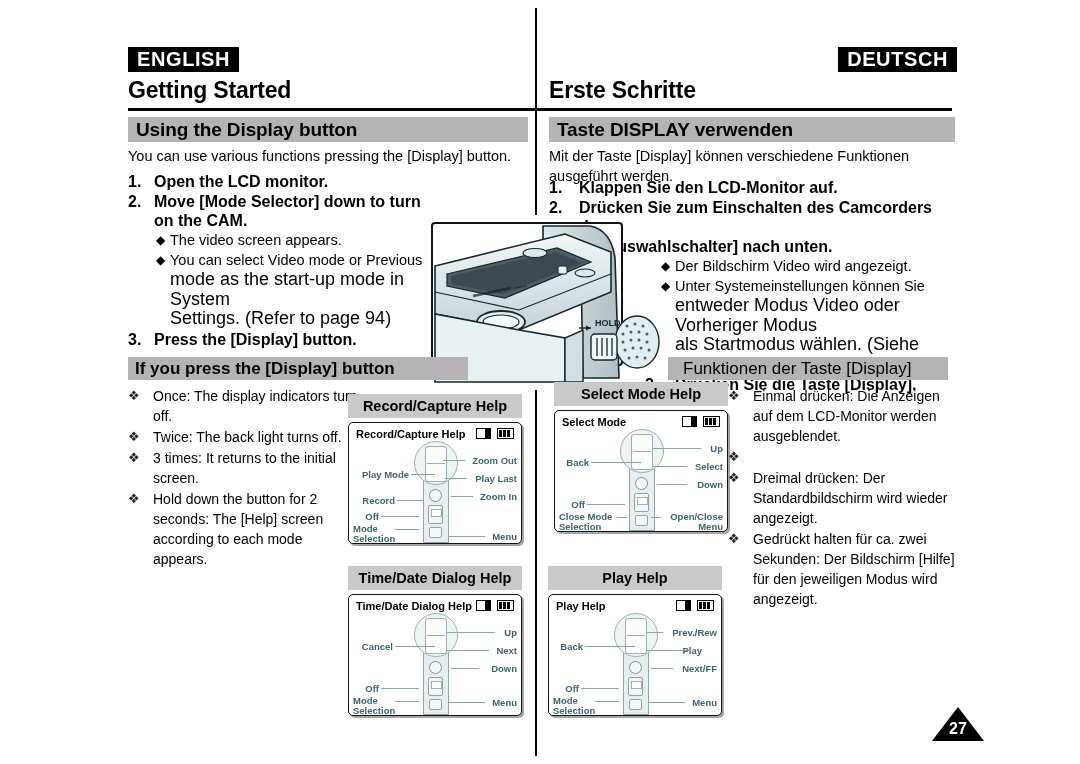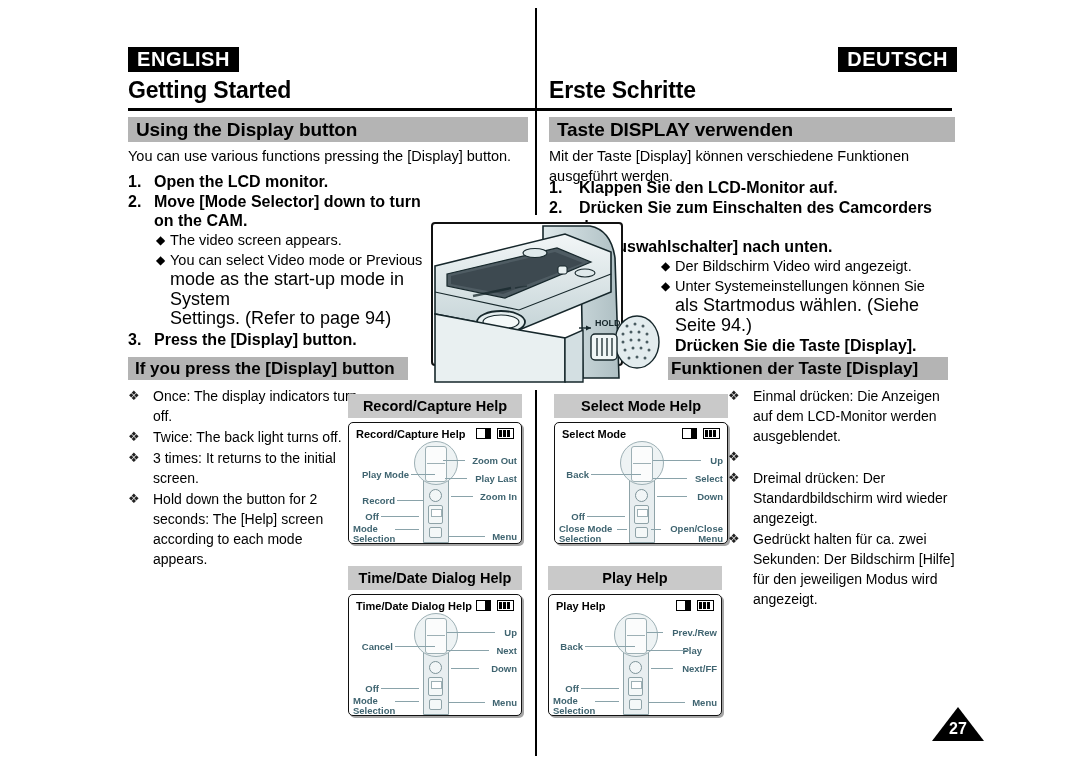--- a/index.html
+++ b/index.html
@@ -56,26 +56,26 @@
   .sub .stxt{flex:1;}
   .sub-indent{padding-left:14px;font-size:18px;line-height:19.5px;}
 
   #steps-en{left:128px;top:172px;width:300px;}
   #steps-en .sub,#steps-en .sub-indent{margin-left:28px;}
   #steps-de{left:549px;top:178px;width:406px;}
   #steps-de .sub,#steps-de .sub-indent{margin-left:112px;}
   #steps-de .step .num{width:30px;}
 
   
-  #sub-en{position:absolute;left:128px;top:357px;width:280px;height:23px;
+  #sub-en{position:absolute;left:128px;top:357px;width:340px;height:23px;
           background:#b4b4b4;font-weight:bold;font-size:17px;line-height:23px;
           padding-left:7px;box-sizing:border-box;}
   #sub-de{position:absolute;left:668px;top:357px;width:280px;height:23px;
-          background:#b4b4b4;font-weight:bold;font-size:17px;line-height:23px;
-          padding-left:3px;box-sizing:border-box;}
+          background:#b4b4b4;font-weight:normal;font-size:17px;line-height:23px;
+          padding-left:15px;box-sizing:border-box;}
 
   
   .bullets{position:absolute;font-size:14px;line-height:20px;}
   #bul-en{left:128px;top:386px;width:230px;}
   #bul-de{left:728px;top:386px;width:228px;}
   .bul{display:flex;margin-bottom:1px;}
   .bul .mk{width:25px;flex:none;font-size:13px;color:#222;}
   .bul .bt{flex:1;}
 
   
@@ -120,21 +120,21 @@
        background:#fff;border:1px solid #9db0b5;}
   .cam .mbtn{position:absolute;left:15px;top:86px;width:11px;height:9px;
        background:#f4f8f8;border:1px solid #8fa3a8;border-radius:2px;}
 
   .lbl{position:absolute;font-size:9.5px;font-weight:bold;color:#3f6470;
        white-space:nowrap;line-height:11px;}
   .lbl.r{text-align:right;}
   .lead{position:absolute;background:#8aa3aa;height:1px;}
 
   #card-record{left:348px;top:394px;}
-  #card-select{left:548px;top:394px;padding-left:6px;}
+  #card-select{left:548px;top:382px;padding-left:6px;}
   #card-time{left:348px;top:566px;}
   #card-play{left:548px;top:566px;}
 
   
   .cc{position:absolute;left:415px;top:218px;width:255px;height:168px;}
   .cc .frame{position:absolute;left:16px;top:4px;width:188px;height:140px;
        border:2px solid #111;border-radius:4px;background:#fff;}
   .cc svg{position:absolute;left:0;top:0;}
 
   
@@ -203,20 +203,21 @@
       <span class="txt">[Moduswahlschalter] nach unten.</span>
     </div>
     <div class="sub">
       <span class="dia">◆</span>
       <span class="stxt">Der Bildschirm Video wird angezeigt.</span>
     </div>
     <div class="sub">
       <span class="dia">◆</span>
       <span class="stxt">Unter Systemeinstellungen können Sie</span>
     </div>
+    <div class="sub-indent">entweder Modus Video oder Vorheriger Modus</div>
     <div class="sub-indent">als Startmodus wählen. (Siehe Seite 94.)</div>
     <div class="step" style="margin-top:1px;padding-left:96px;">
       <span class="num">3.</span>
       <span class="txt">Drücken Sie die Taste [Display].</span>
     </div>
   </div>
 
   <div class="cc">
     <div class="frame"></div>
     <svg width="255" height="168" viewBox="0 0 255 168">

